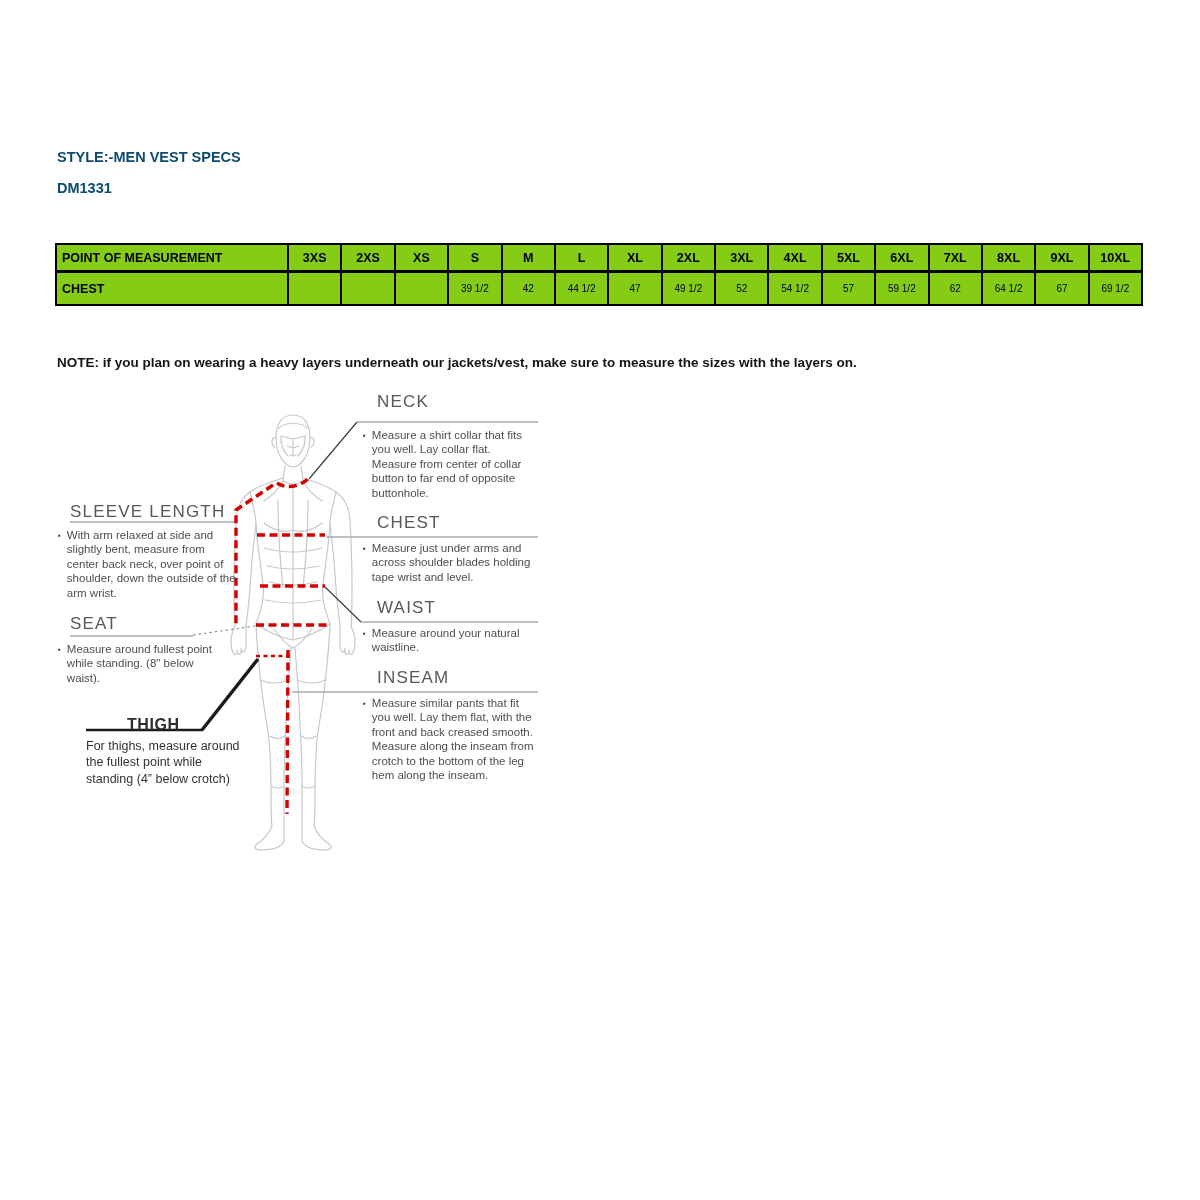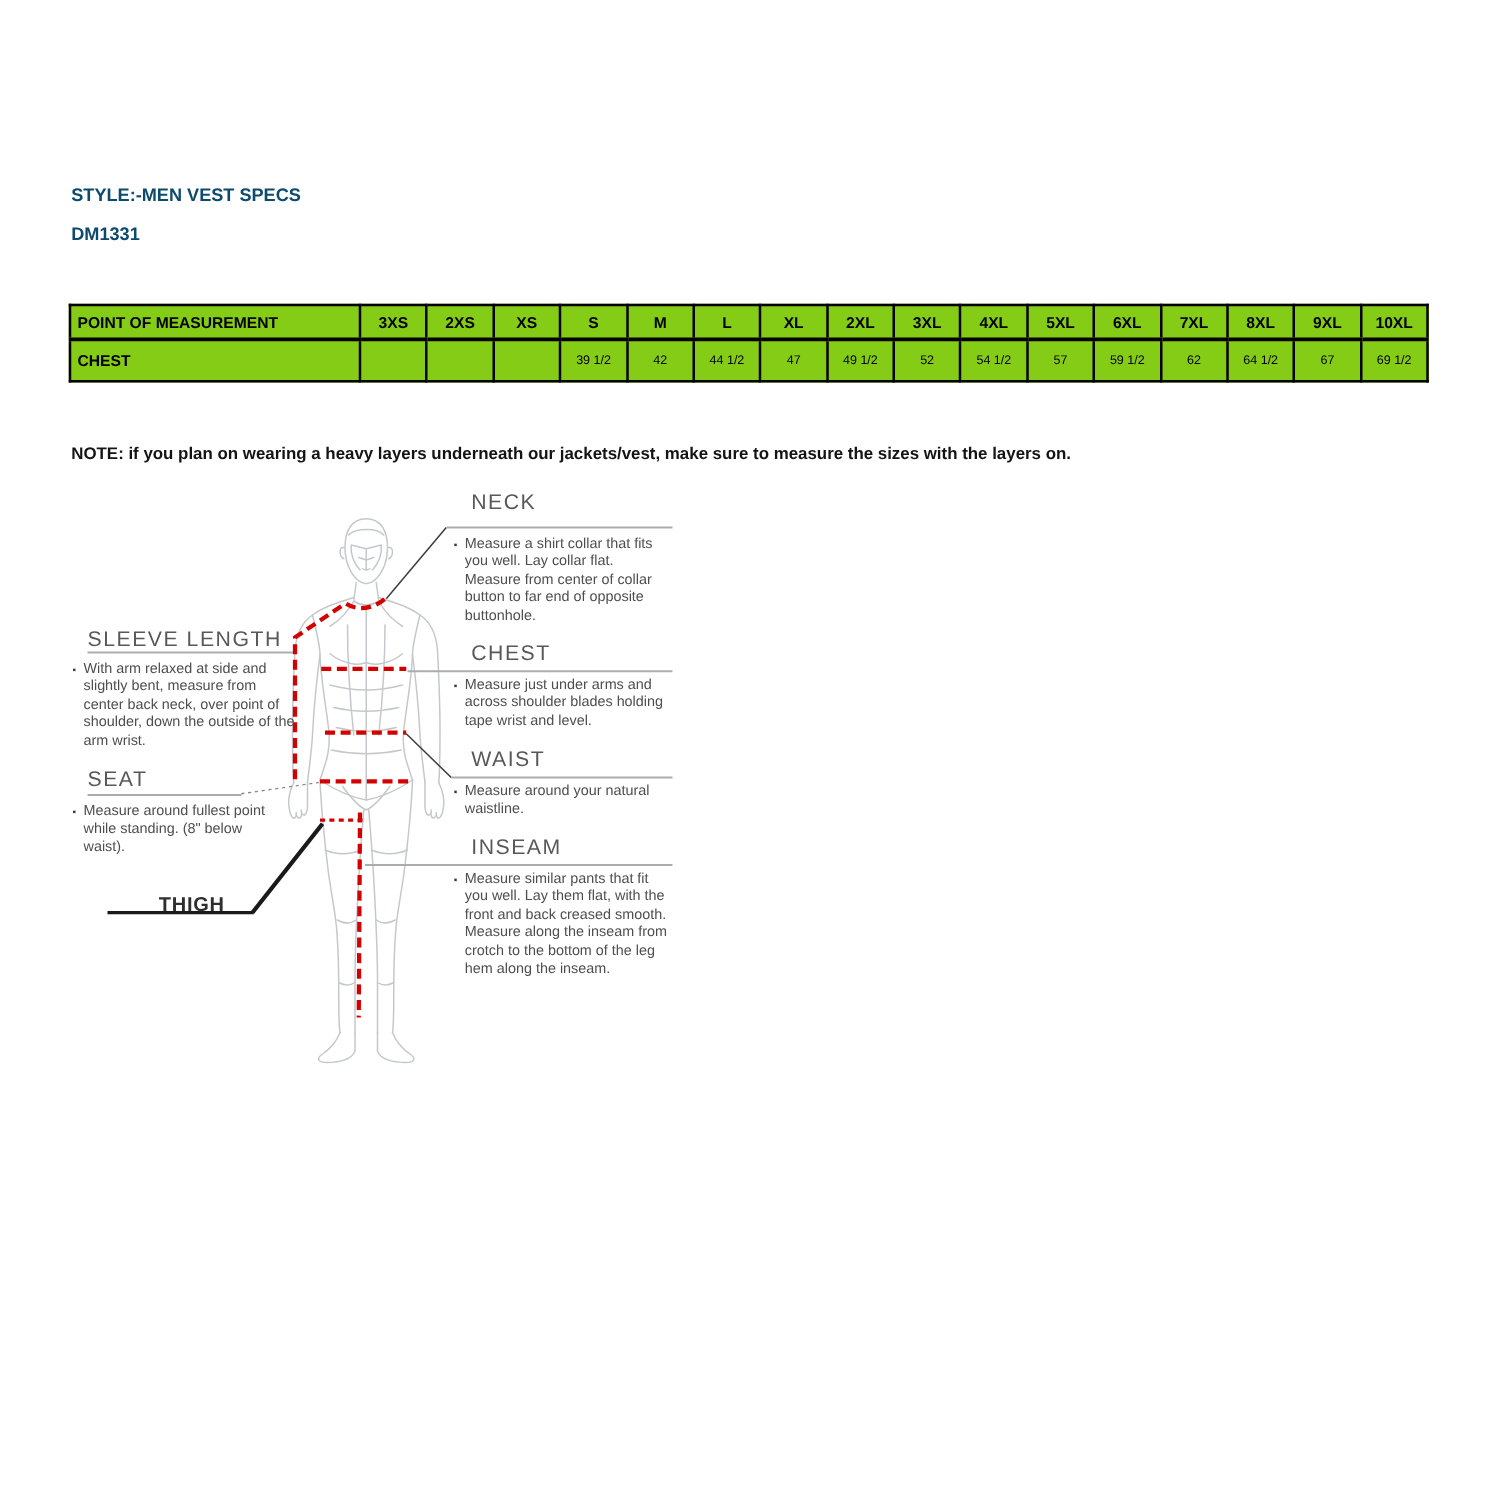--- a/index.html
+++ b/index.html
@@ -186,15 +186,18 @@
       <span class="txt">With arm relaxed at side and slightly bent, measure from center back neck, over point of shoulder, down the outside of the arm wrist.</span>
     </div>
 
     <div class="g-title" style="left:20px; top:226px;">SEAT</div>
     <div class="g-desc" style="left:8px; top:254px; width:160px;">
       <span class="blt">▪</span>
       <span class="txt">Measure around fullest point while standing. (8" below waist).</span>
     </div>
 
     <div class="g-title dark" style="left:36px; top:328px;margin-left:41px;">THIGH</div>
+    <div class="g-desc plain" style="left:36px; top:350px; width:158px;">
+      <span class="txt">For thighs, measure around the fullest point while standing (4” below crotch)</span>
+    </div>
   </div>
 
 </div>
 
 </body></html>

